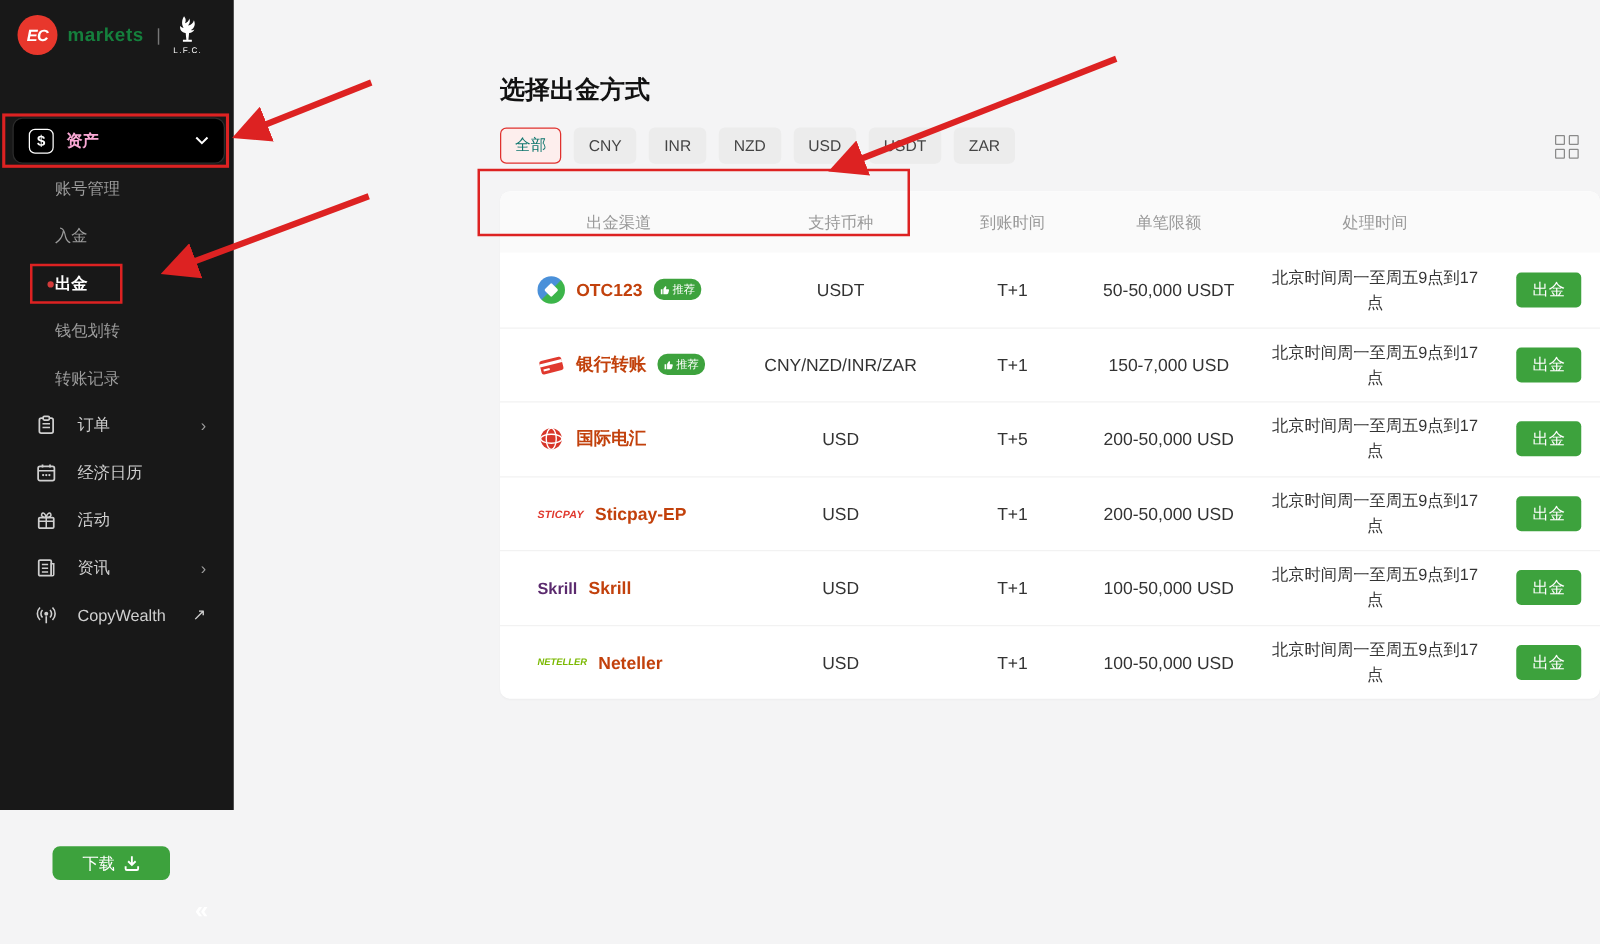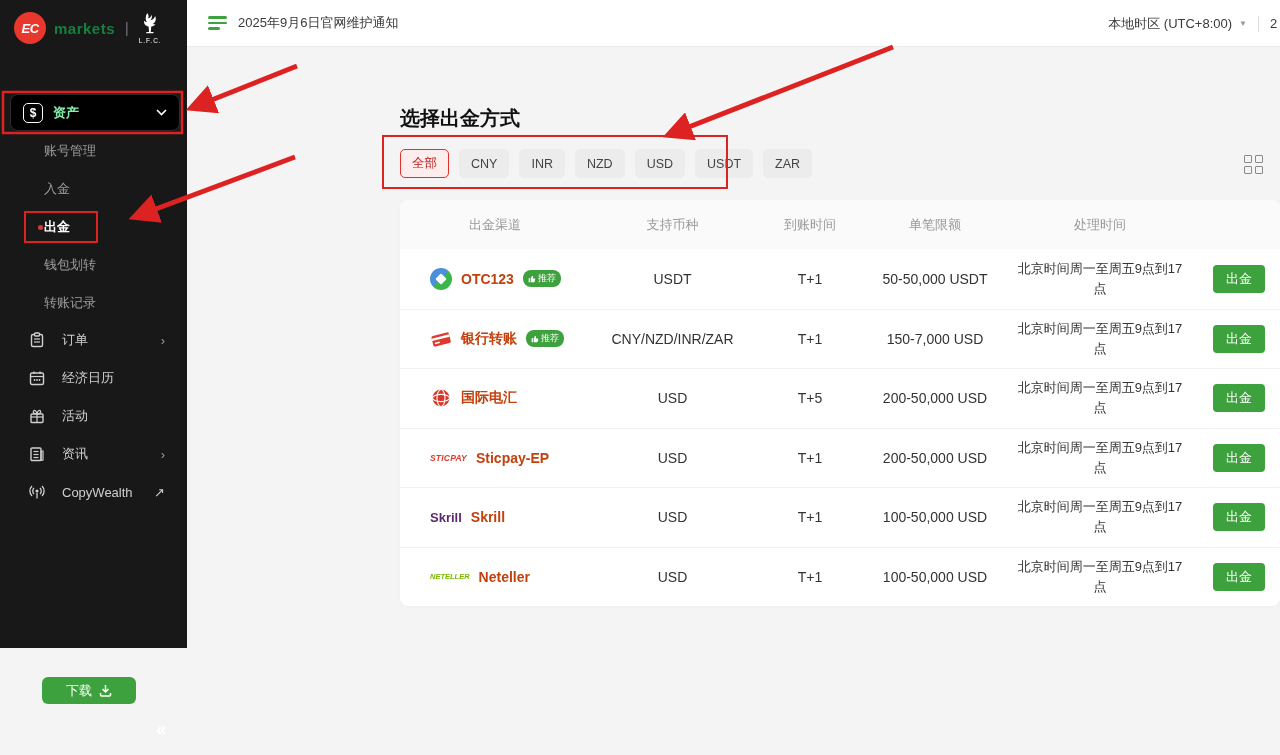--- a/index.html
+++ b/index.html
@@ -17,21 +17,21 @@
   .logo-sep { color:#777; font-size:14px; margin:0 2px; }
   .lfc { display:flex; flex-direction:column; align-items:center; color:#fff; }
   .lfc-sub { font-size:6.5px; letter-spacing:1px; margin-top:1px; color:#fff; }
 
   .asset-pill { position:absolute; left:10px; top:94px; width:170px; height:37px;
     background:#000; border:1px solid #2c2c2c; border-radius:8px;
     display:flex; align-items:center; padding:0 12px; gap:10px; cursor:pointer; }
   .dollar-box { width:20px; height:20px; border:1.6px solid #fff; border-radius:5px;
     display:flex; align-items:center; justify-content:center;
     color:#fff; font-size:12px; font-weight:bold; }
-  .asset-label { color:#86efac; font-size:13px; font-weight:bold; flex:1; }
+  .asset-label { color:#f9a8d4; font-size:13px; font-weight:bold; flex:1; }
 
   .sub-item { position:absolute; left:0; width:187px; height:30px; display:flex;
     align-items:center; padding-left:44px; font-size:13px; color:#9c9c9c; cursor:pointer; }
   .sub-item.active { color:#fff; font-weight:bold; }
   .red-dot { position:absolute; left:38px; width:5px; height:5px; border-radius:50%; background:#d23b3b; }
 
   .nav-item { position:absolute; left:0; width:187px; height:32px; display:flex;
     align-items:center; padding-left:28px; gap:16px; font-size:13px; color:#cfcfcf; cursor:pointer; }
   .nav-item .nav-label { flex:1; }
   .nav-icon { width:18px; height:18px; display:flex; align-items:center; justify-content:center; }
@@ -60,21 +60,21 @@
   .tz-caret { font-size:8px; color:#999; }
   .top-divider { width:1px; height:16px; background:#ddd; margin:0 4px; }
   .edge-text { font-size:13px; color:#3a3a3a; width:10px; overflow:hidden; }
 
   .content { position:relative; width:1093px; height:708px; }
   .page-title { position:absolute; left:213px; top:58px; font-size:20px;
     font-weight:bold; color:#111; }
   .filter-row { position:absolute; left:213px; top:102px; display:flex; gap:10px; }
   .chip { background:#ececec; border:1px solid #ececec; color:#444; font-size:12.5px;
     border-radius:5px; padding:5px 11px; cursor:pointer; font-family:inherit; }
-  .chip.selected { background:#fdeeed; border:1px solid #e0312e; color:#b91c1c; }
+  .chip.selected { background:#fdeeed; border:1px solid #e0312e; color:#0f766e; }
   .grid-toggle { position:absolute; right:16px; top:108px; width:20px; height:20px;
     display:grid; grid-template-columns:8px 8px; grid-template-rows:8px 8px; gap:3px; cursor:pointer; }
   .grid-toggle i { border:1.6px solid #8a8a8a; border-radius:1px; }
 
   
   .card { position:absolute; left:213px; top:153px; width:880px; height:406px;
     background:#fff; border-radius:8px; overflow:hidden; box-shadow:0 1px 2px rgba(0,0,0,0.03); }
   .thead { display:flex; height:49px; background:#fafafa; align-items:center;
     font-size:13px; color:#999; }
   .trow { display:flex; height:59.5px; align-items:center; border-top:1px solid #f2f2f2; }
@@ -216,34 +216,20 @@
     <span>下载</span>
     <svg width="13" height="13" viewBox="0 0 13 13">
         <path d="M6.5 1 v6.5 M3.5 5 l3 3 3-3" fill="none" stroke="#fff" stroke-width="1.5"></path>
         <path d="M1.5 9 v2 a1 1 0 0 0 1 1 h8 a1 1 0 0 0 1-1 v-2" fill="none" stroke="#fff" stroke-width="1.5"></path>
       </svg>
   </button>
   <span class="collapse">«</span>
 </div>
 
 <div class="main">
-  <div class="topbar">
-    <span class="hamburger">
-        <i></i>
-        <i></i>
-        <i></i>
-      </span>
-    <span class="notice">2025年9月6日官网维护通知</span>
-    <div class="topbar-right">
-      <span class="tz">本地时区 (UTC+8:00)</span>
-      <span class="tz-caret">▼</span>
-      <span class="top-divider"></span>
-      <span class="edge-text">2</span>
-    </div>
-  </div>
 
   <div class="content">
     <div class="page-title">选择出金方式</div>
 
     <div class="filter-row">
       <button class="chip selected">全部</button>
       <button class="chip">CNY</button>
       <button class="chip">INR</button>
       <button class="chip">NZD</button>
       <button class="chip">USD</button>

